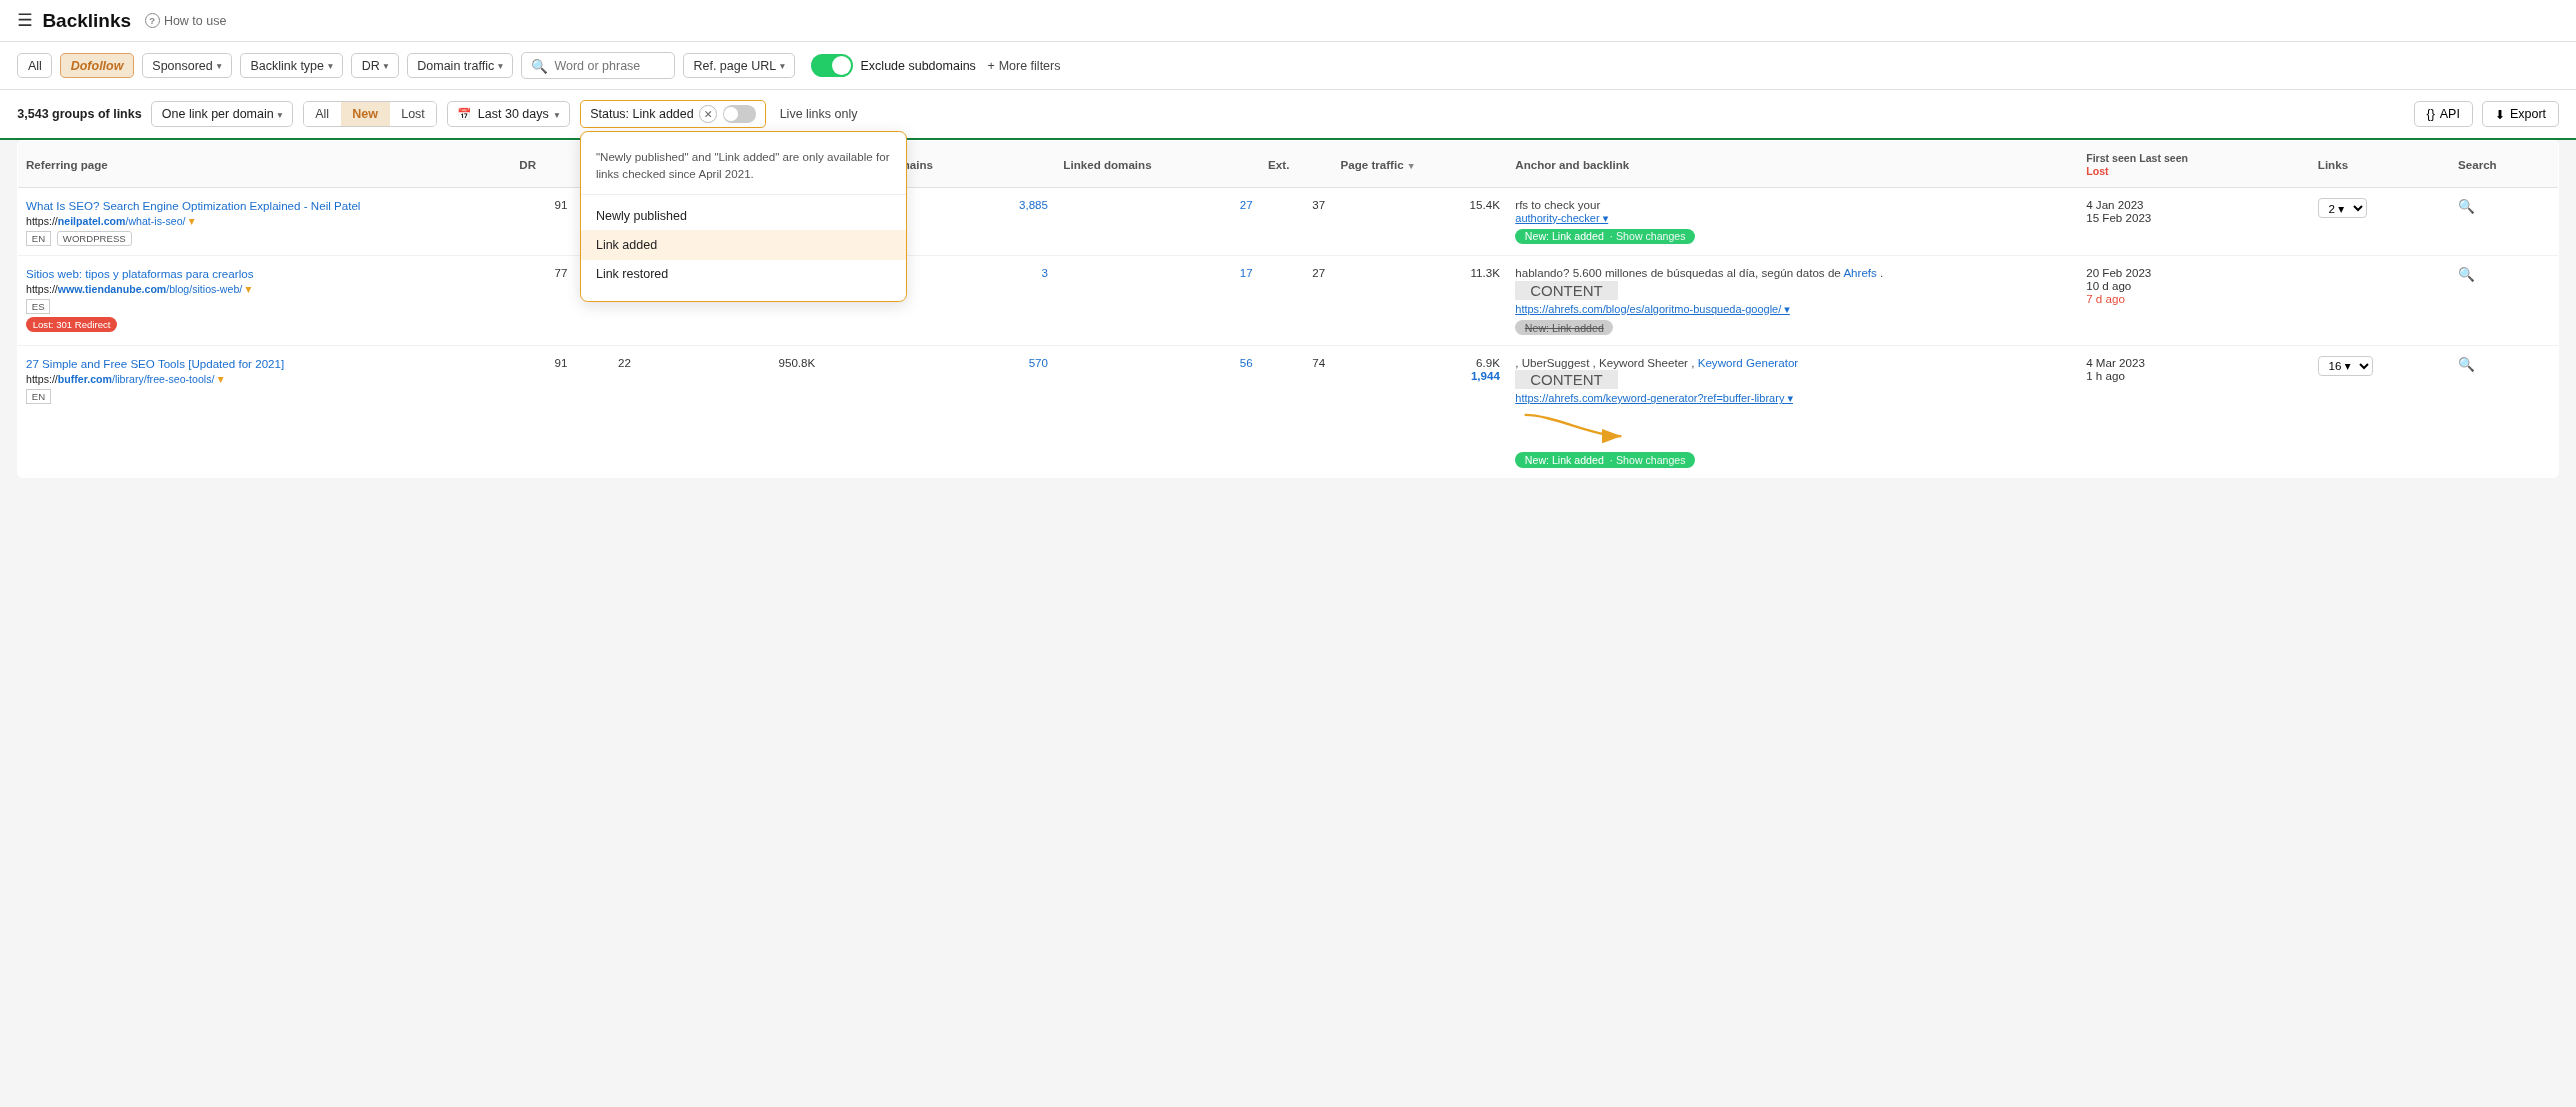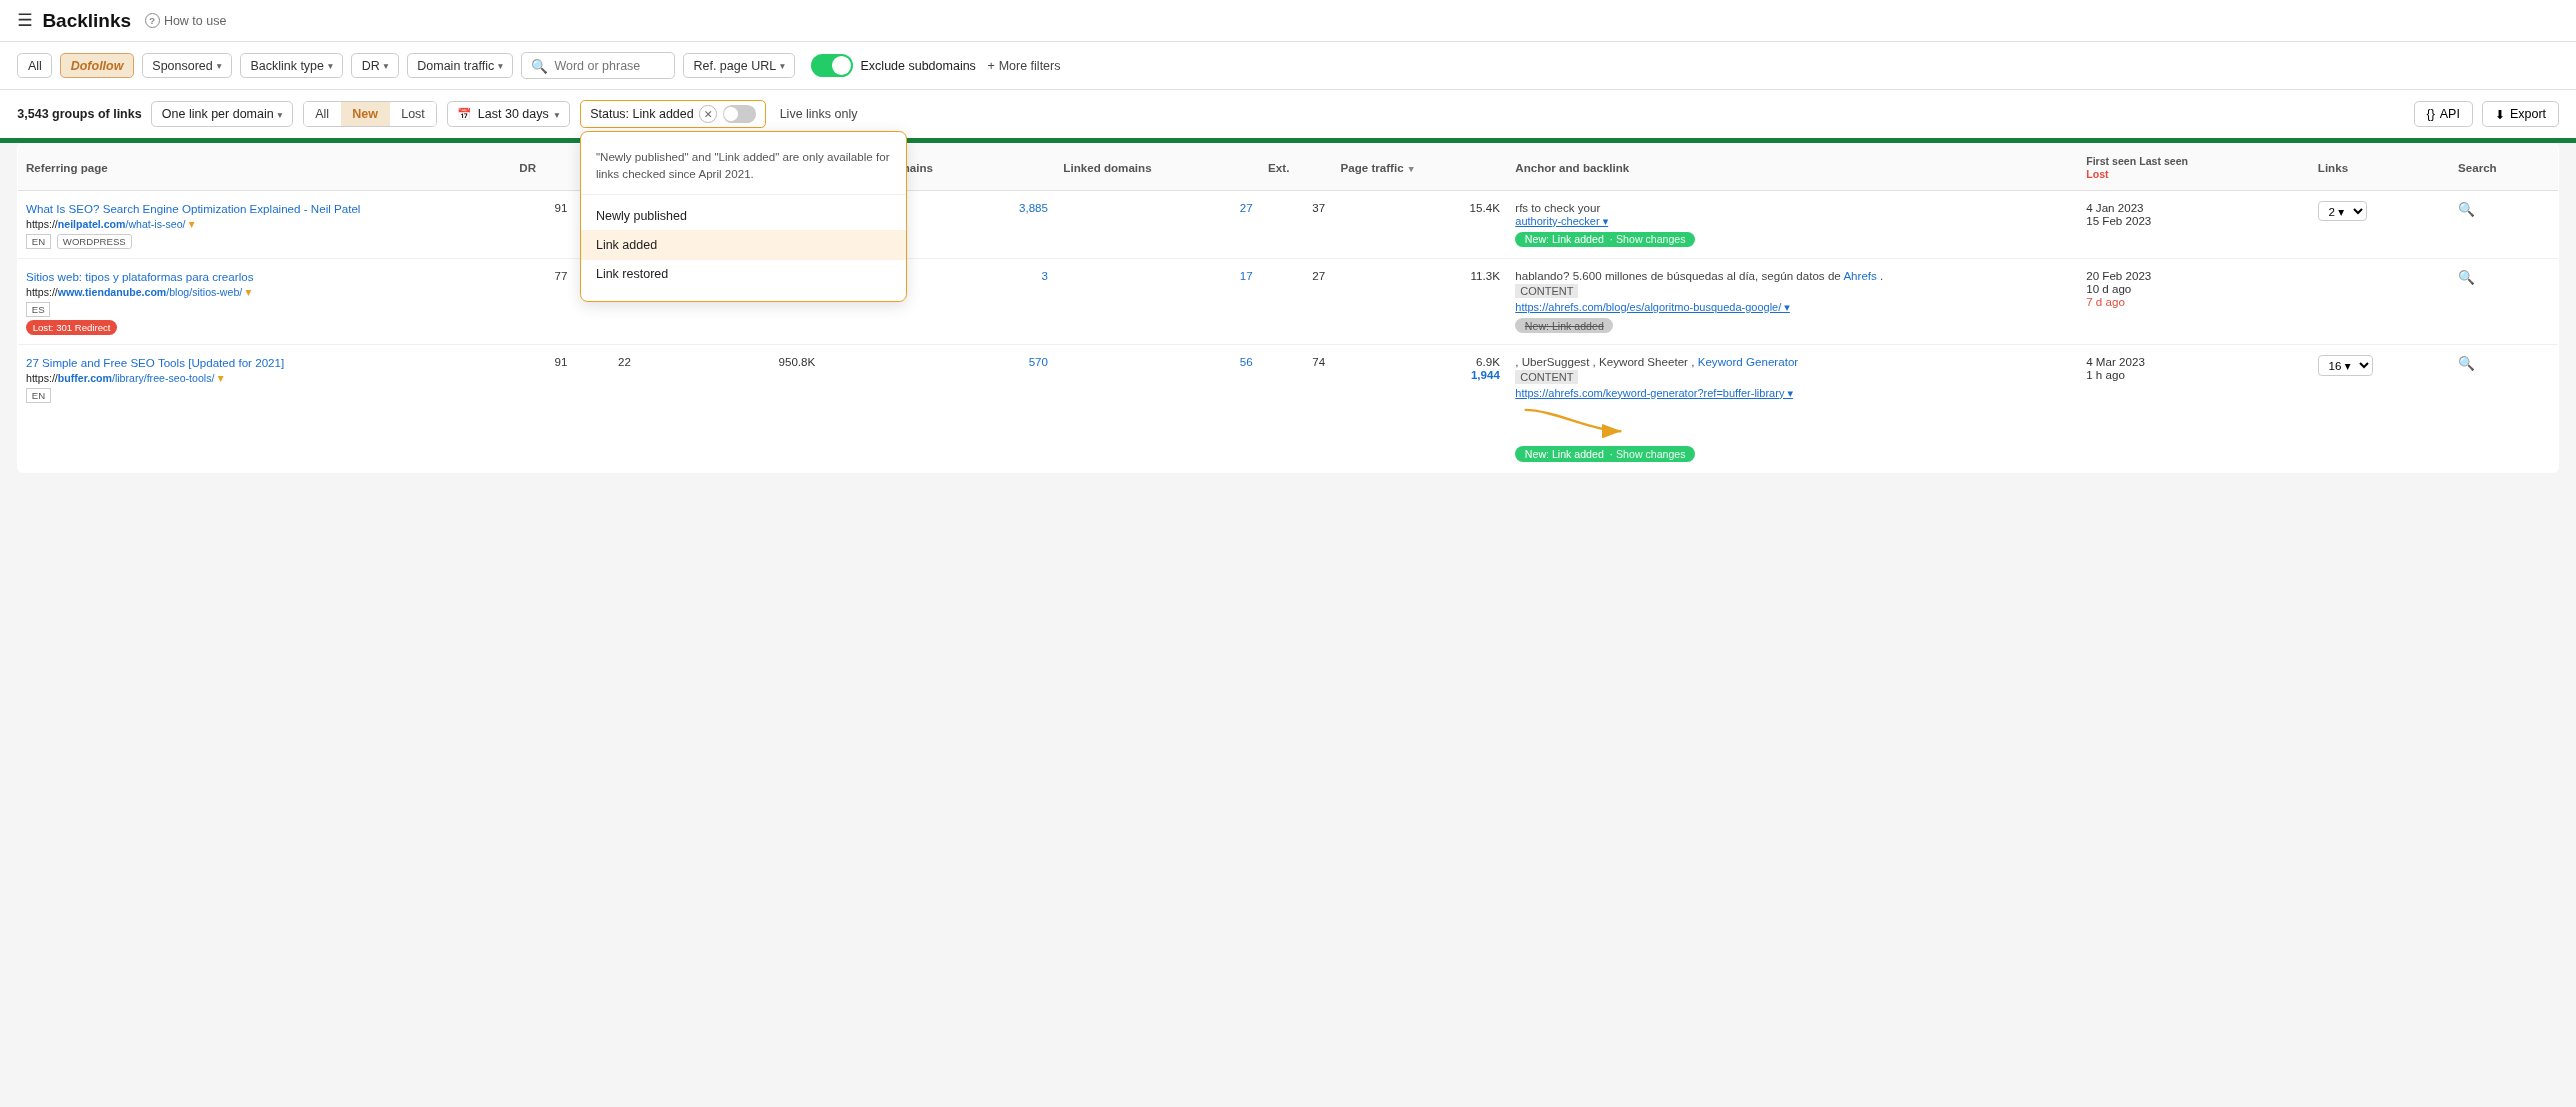--- a/index.html
+++ b/index.html
@@ -51,21 +51,21 @@
     }
     .toggle-knob {
       width: 19px; height: 19px; border-radius: 50%; background: #fff;
       position: absolute; top: 1.9px; right: 1.9px;
     }
     .more-filters { display: flex; align-items: center; gap: 3.9px; color: #444; cursor: pointer; font-size: 12.5px; margin-left: 3.9px; }
 
     
     .toolbar-row {
       display: flex; align-items: center; gap: 9.6px;
-      padding: 9.6px 17.3px; background: #fff; border-bottom: 5px solid #15803d;
+      padding: 9.6px 17.3px; background: #fff; border-bottom: 2px solid #15803d;
       flex-wrap: wrap; position: relative;
     }
     .groups-count { font-size: 12.5px; font-weight: 600; color: #222; }
     .link-per-domain {
       display: flex; align-items: center; gap: 3.9px;
       border: 1px solid #ccc; border-radius: 4.8px; padding: 4.8px 9.6px;
       cursor: pointer; font-size: 12.5px; background: #fff;
     }
     .tab-group { display: flex; border: 1px solid #ccc; border-radius: 4.8px; overflow: hidden; }
     .tab-item {
@@ -144,21 +144,21 @@
     .ref-page-cell { min-width: 212px; max-width: 250px; }
     .ref-page-title { color: #1a6ecf; font-size: 11.6px; line-height: 1.4; text-decoration: none; cursor: pointer; }
     .ref-page-url { color: #1a6ecf; font-size: 10.6px; }
     .lang-tag { display: inline-block; font-size: 9.6px; padding: 1px 4.8px; border: 1px solid #ccc; border-radius: 0; color: #555; margin-top: 2.9px; margin-right: 2.9px; }
     .cms-tag { display: inline-block; font-size: 9.6px; padding: 1px 4.8px; border: 1px solid #ccc; border-radius: 2.9px; color: #555; margin-top: 2.9px; }
 
     .num-cell { text-align: right; font-size: 11.6px; color: #333; white-space: nowrap; }
     .blue-link { color: #1a6ecf; cursor: pointer; text-decoration: none; }
 
     .anchor-cell { font-size: 11.6px; color: #444; max-width: 289px; }
-    .content-badge { display: inline-block; background: #e8e8e8; border-radius: 0; font-size: 11px; padding: 1px 5px; color: #555; margin: 1.9px 0; }
+    .content-badge { display: inline-block; background: #e8e8e8; border-radius: 0; font-size: 15px; padding: 1px 15px; color: #555; margin: 1.9px 0; }
     .target-url { color: #1a6ecf; font-size: 11px; cursor: pointer; text-align: right; }
     .new-badge { display: inline-flex; align-items: center; gap: 5.8px; background: #2ecc71; border-radius: 11.6px; padding: 1.9px 9.6px; font-size: 10.6px; color: #fff; margin-top: 3.9px; cursor: pointer; }
     .new-badge-lost { display: inline-flex; align-items: center; gap: 5.8px; background: #ccc; border-radius: 11.6px; padding: 1.9px 9.6px; font-size: 10.6px; color: #555; text-decoration: line-through; margin-top: 3.9px; }
     .show-changes { font-size: 10.6px; color: rgba(255,255,255,0.9); }
     .links-cell { display: flex; align-items: center; gap: 3.9px; white-space: nowrap; }
     .links-dropdown { border: 1px solid #ccc; border-radius: 3.9px; padding: 1.9px 5.8px; font-size: 11.6px; cursor: pointer; background: #fff; }
     .inspect-icon { color: #888; font-size: 13.5px; cursor: pointer; }
 
     .lost-redirect-badge { display: inline-block; background: #e74c3c; color: #fff; font-size: 9.6px; padding: 1.9px 6.7px; border-radius: 9.6px; margin-top: 2.9px; }
 

